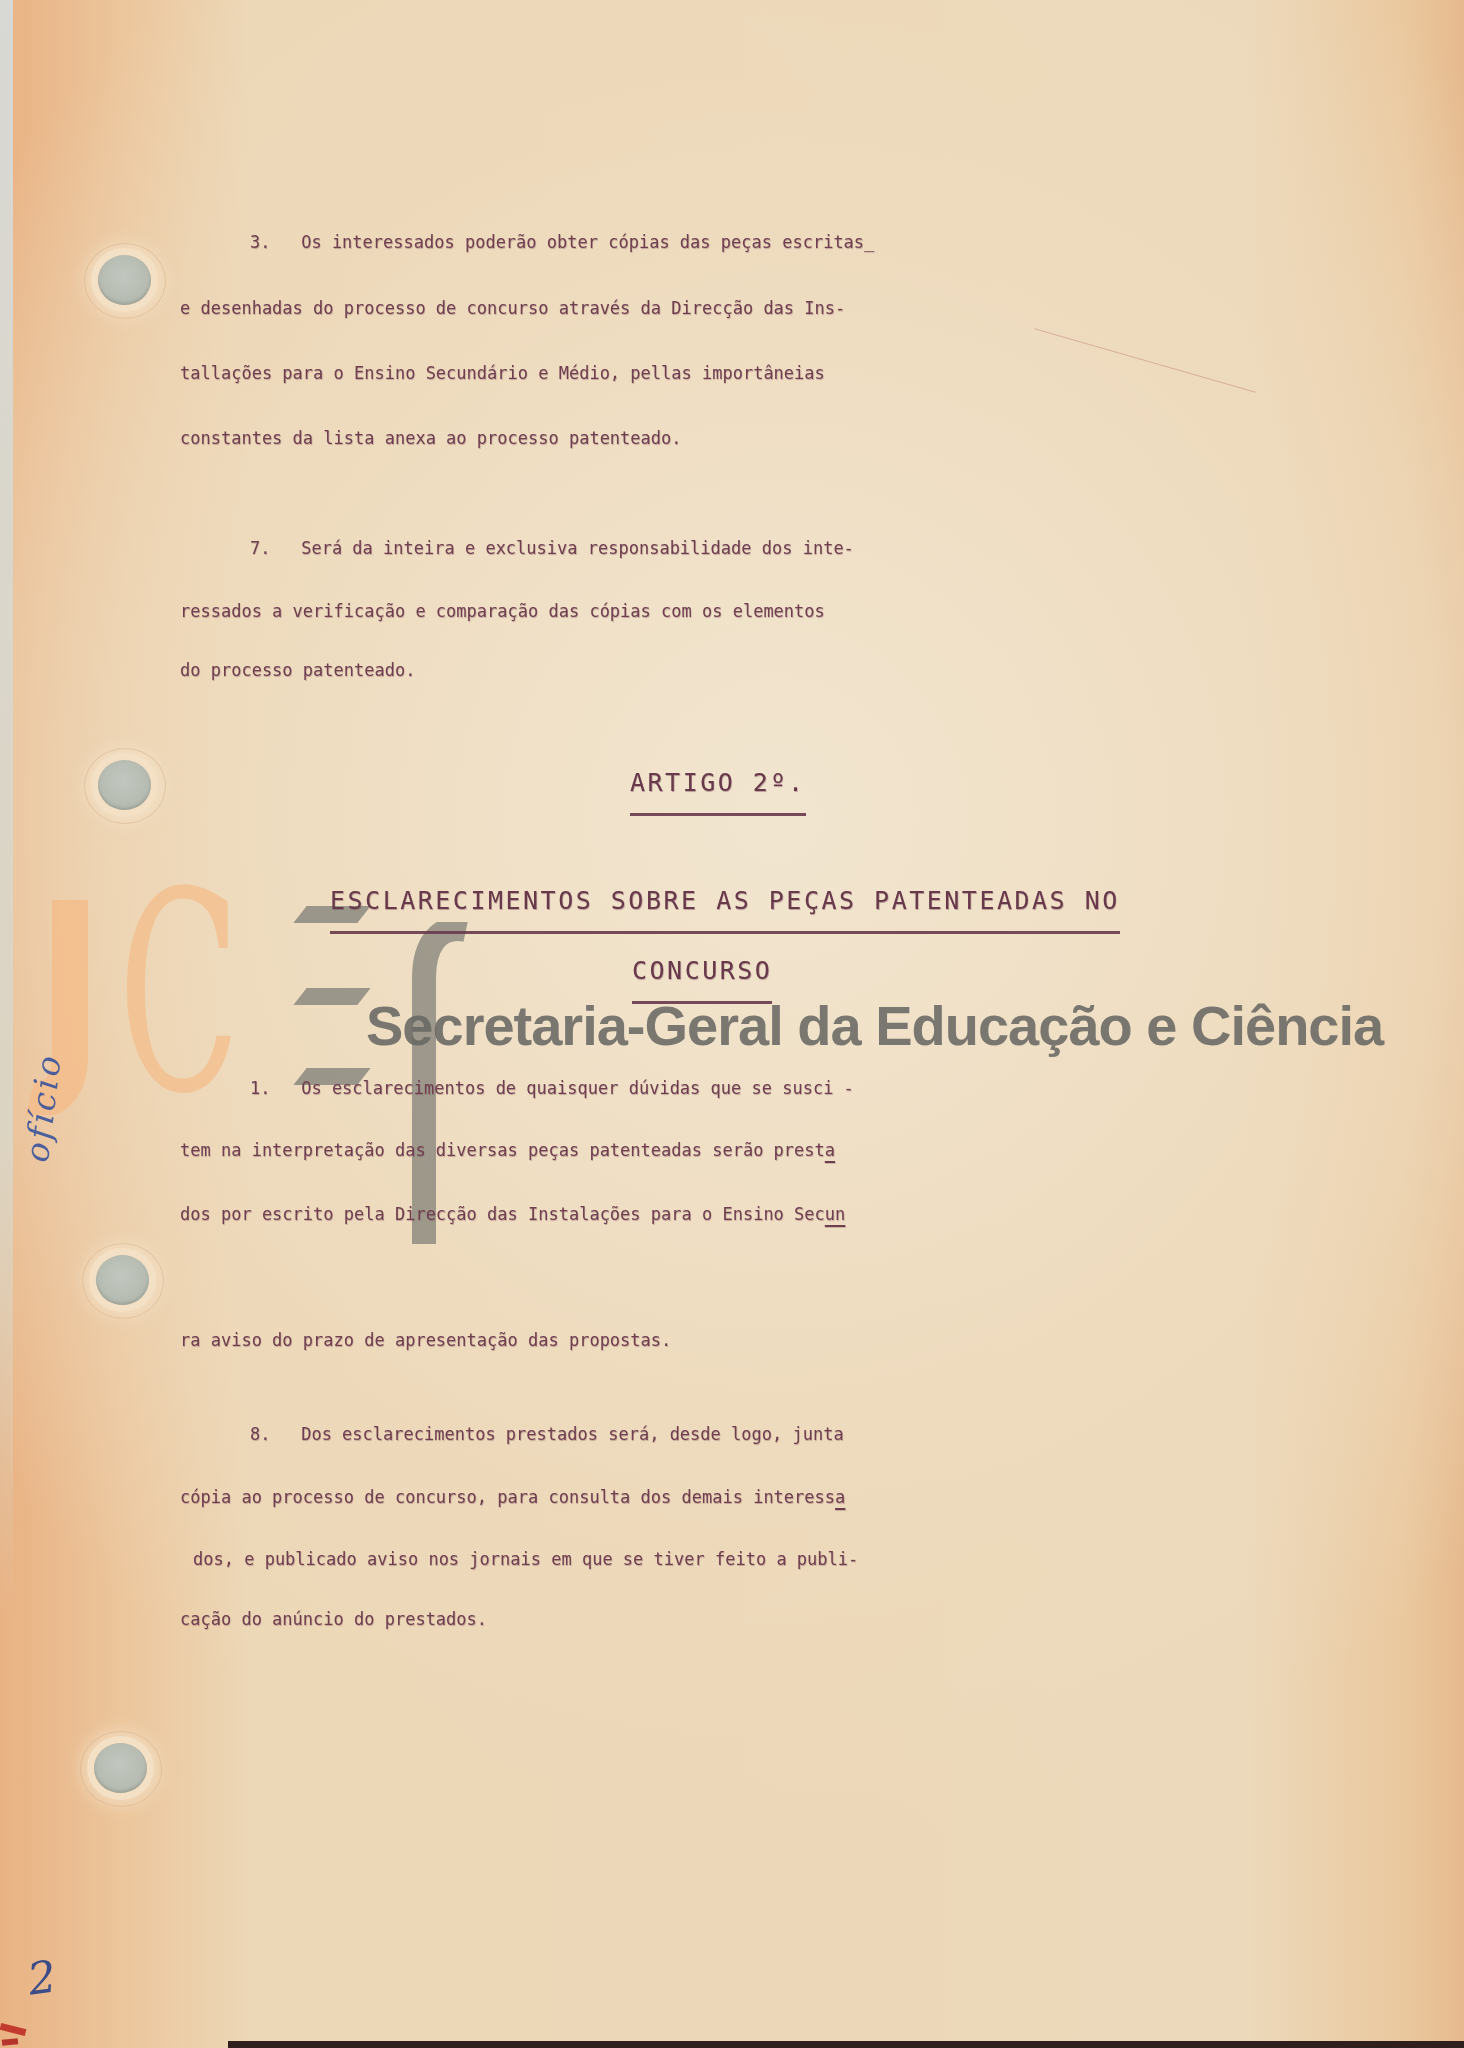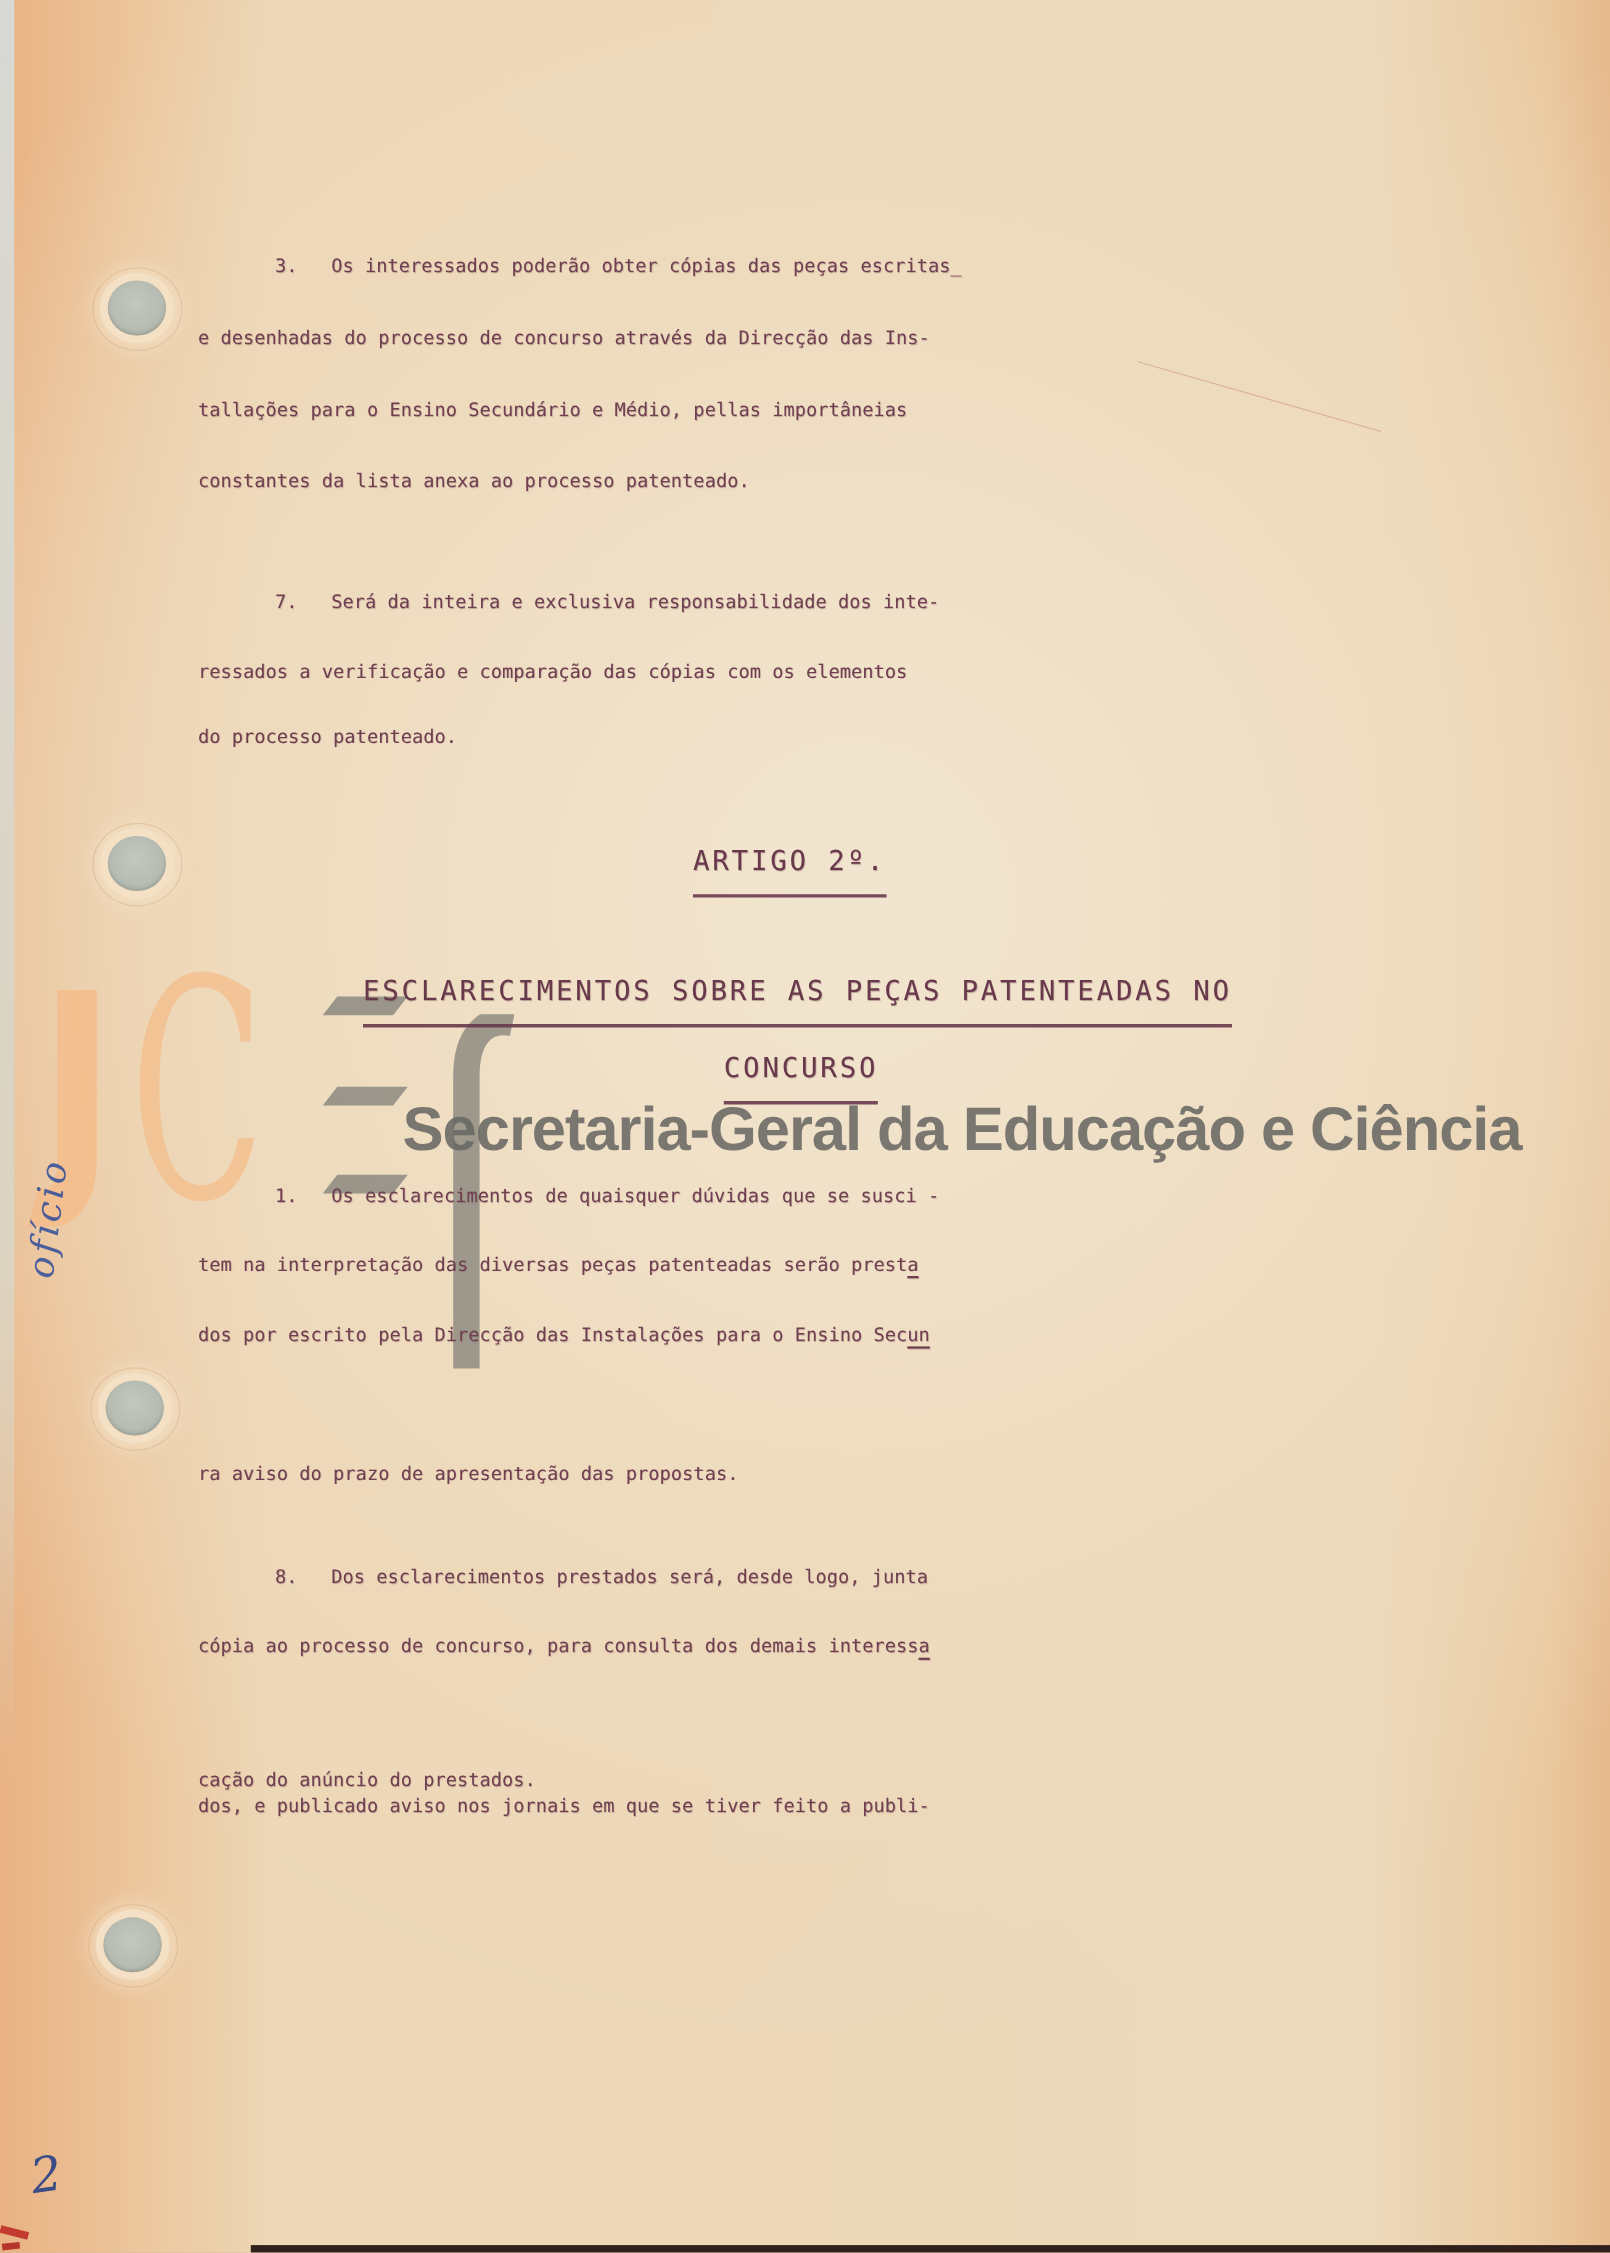--- a/index.html
+++ b/index.html
@@ -90,30 +90,30 @@
   <div class="tl mrg" style="top:363px;">tallações para o Ensino Secundário e Médio, pellas importâneias</div>
   <div class="tl mrg" style="top:428px;">constantes da lista anexa ao processo patenteado.</div>
   <div class="scratch"></div>
 
   <div class="tl ind" style="top:538px;">7.   Será da inteira e exclusiva responsabilidade dos inte-</div>
   <div class="tl mrg" style="top:601px;">ressados a verificação e comparação das cópias com os elementos</div>
   <div class="tl mrg" style="top:660px;">do processo patenteado.</div>
 
   <div class="hd" style="left:630px;top:768px;">ARTIGO 2º.</div>
   <div class="hd" style="left:330px;top:886px;">ESCLARECIMENTOS SOBRE AS PEÇAS PATENTEADAS NO</div>
-  <div class="hd" style="left:632px;top:956px;margin-left:26px;">CONCURSO</div>
+  <div class="hd" style="left:632px;top:956px;">CONCURSO</div>
 
   <div class="tl ind" style="top:1078px;">1.   Os esclarecimentos de quaisquer dúvidas que se susci -</div>
   <div class="tl mrg" style="top:1140px;"><span>tem na interpretação das diversas peças patenteadas serão prest</span><span class="ut">a</span></div>
   <div class="tl mrg" style="top:1204px;"><span>dos por escrito pela Direcção das Instalações para o Ensino Sec</span><span class="ut">un</span></div>
   <div class="tl mrg" style="top:1330px;">ra aviso do prazo de apresentação das propostas.</div>
 
   <div class="tl ind" style="top:1424px;">8.   Dos esclarecimentos prestados será, desde logo, junta</div>
   <div class="tl mrg" style="top:1487px;"><span>cópia ao processo de concurso, para consulta dos demais interess</span><span class="ut">a</span></div>
-  <div class="tl mrg" style="top:1632px;">dos, e publicado aviso nos jornais em que se tiver feito a publi-</div>
+  <div class="tl mrg" style="top:1549px;margin-left:13px;">dos, e publicado aviso nos jornais em que se tiver feito a publi-</div>
   <div class="tl mrg" style="top:1609px;">cação do anúncio do prestados.</div>
 
   <div class="hand margin-note">ofício</div>
   <div class="hand pagenum">2</div>
 
   <div class="bottom-strip"></div>
   <div class="red-mark1"></div>
   <div class="red-mark2"></div>
 </div>
 

